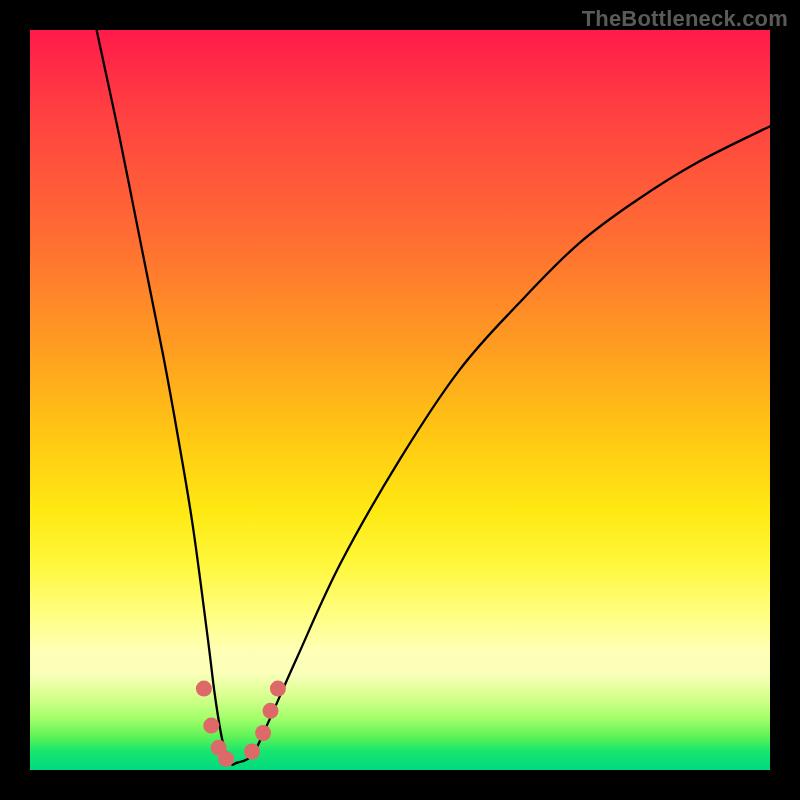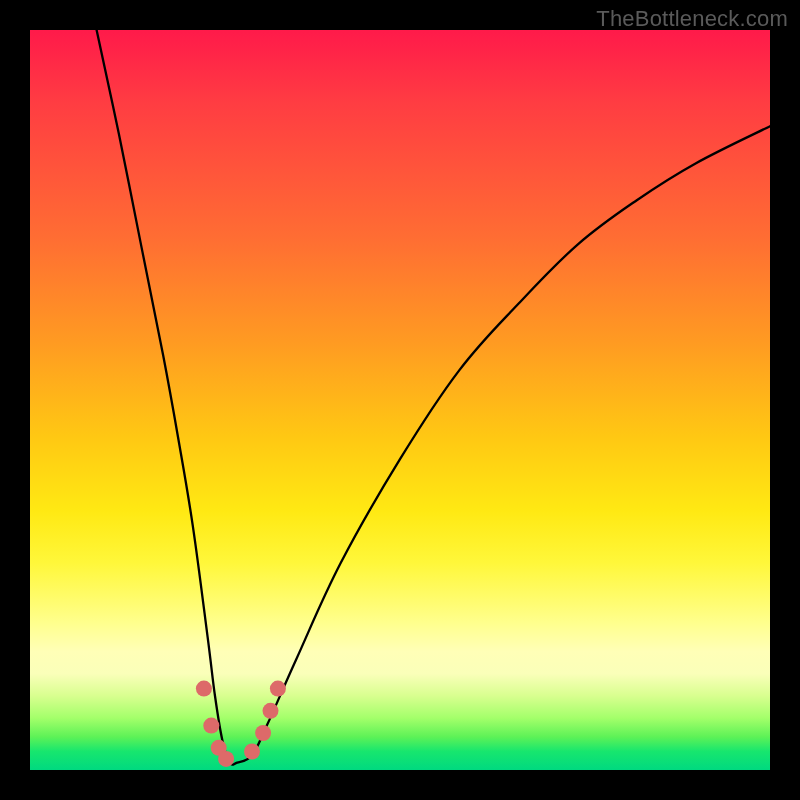--- a/index.html
+++ b/index.html
@@ -45,21 +45,21 @@
       #00d980 100%
     );
   }
   .watermark {
     position: absolute;
     top: 6px;
     right: 12px;
     color: #5a5a5a;
     font-size: 22px;
     letter-spacing: 0.2px;
-    font-weight: 400;
+    font-weight: 700;
   }
   svg.curve {
     position: absolute;
     left: 0;
     top: 0;
     width: 740px;
     height: 740px;
     overflow: visible;
   }
 </style>

